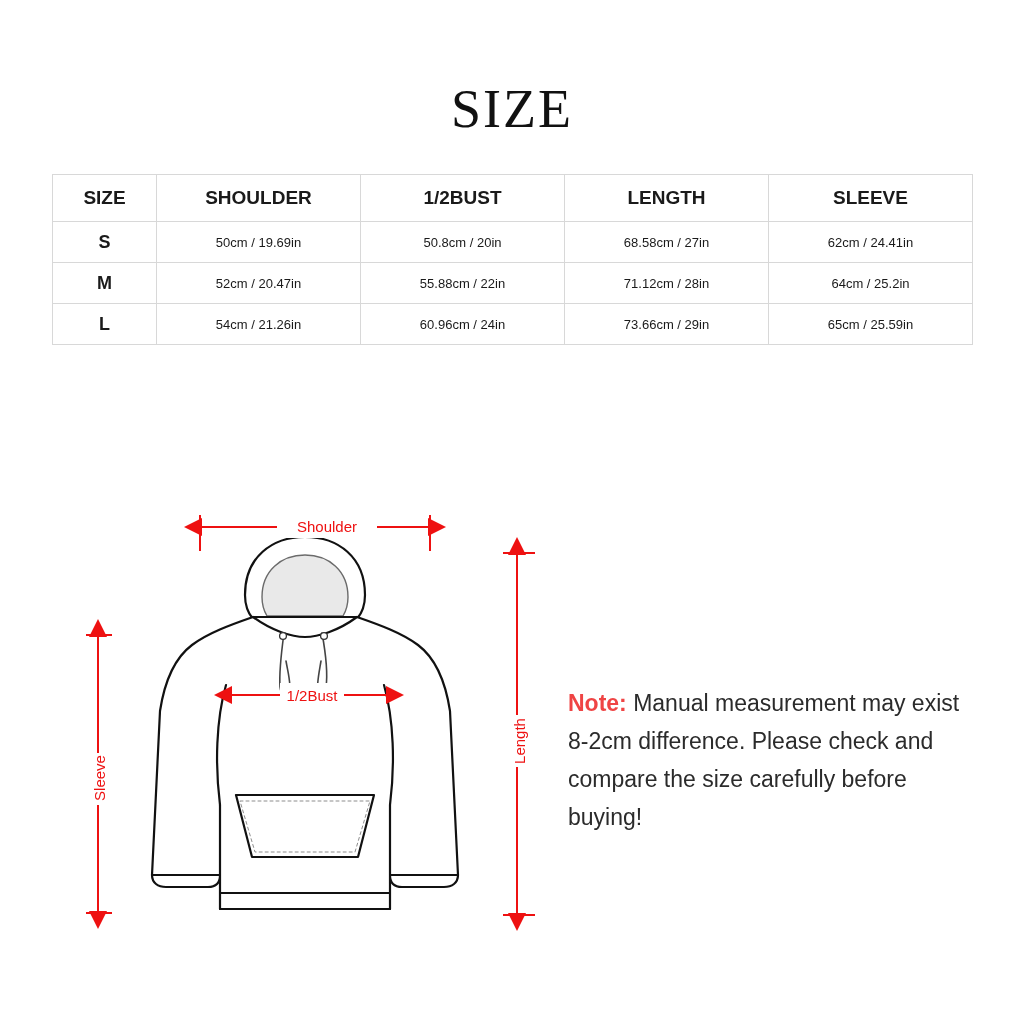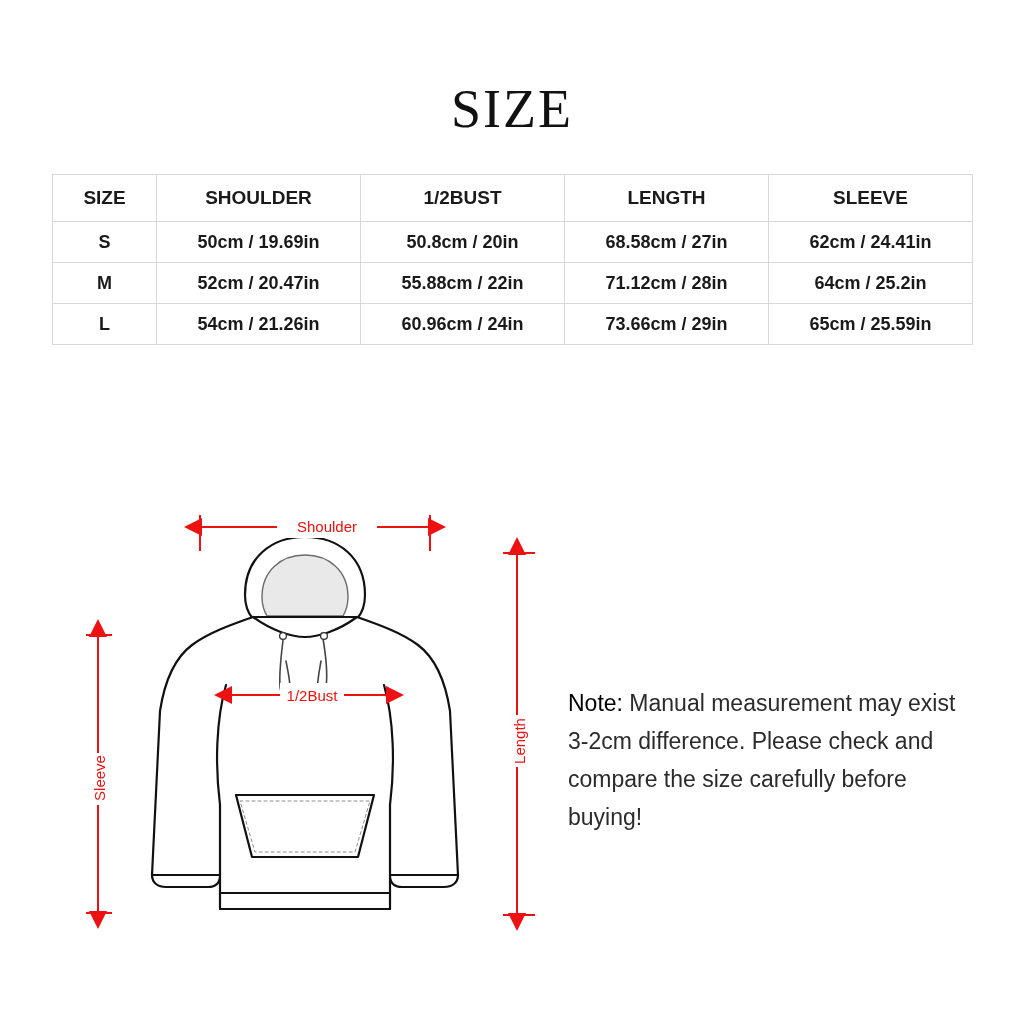--- a/index.html
+++ b/index.html
@@ -47,22 +47,22 @@
     padding: 0;
     height: 41px;
     vertical-align: middle;
   }
   .size-table thead th {
     font-size: 19px;
     font-weight: bold;
     height: 47px;
   }
   .size-table tbody td {
-    font-size: 18px;
-    font-weight: bold;
+    font-size: 13px;
+    font-weight: normal;
   }
   .size-table tbody td.sizecell {
     font-weight: bold;
     font-size: 18px;
   }
   .col-size    { width: 104px; }
   .col-other   { width: 204px; }
 
   
   .diagram {
@@ -78,22 +78,22 @@
   .note {
     position: absolute;
     top: 685px;
     left: 568px;
     width: 400px;
     font-size: 23px;
     line-height: 1.65;
     color: #2b2b2b;
   }
   .note b {
-    font-weight: normal;
-    color: #000000;
+    font-weight: bold;
+    color: #ef4444;
   }
 </style>
 </head>
 <body>
 
 <div class="page">
 
   <div class="title">SIZE</div>
 
   <table class="size-table">
@@ -223,16 +223,16 @@
         <rect x="464" y="210" width="28" height="52" fill="#ffffff"></rect>
         <text x="478" y="243" text-anchor="middle" transform="rotate(-90 478 236)">Length</text>
 
         <rect x="44" y="248" width="30" height="52" fill="#ffffff"></rect>
         <text x="58" y="280" text-anchor="middle" transform="rotate(-90 58 273)">Sleeve</text>
       </g>
     </svg>
   </div>
 
   <div class="note">
-    <b>Note:</b><span> Manual measurement may exist 3-2cm difference. Please check and compare the size carefully before buying!</span>
+    <b>Note:</b><span> Manual measurement may exist 8-2cm difference. Please check and compare the size carefully before buying!</span>
   </div>
 
 </div>
 
 </body></html>

